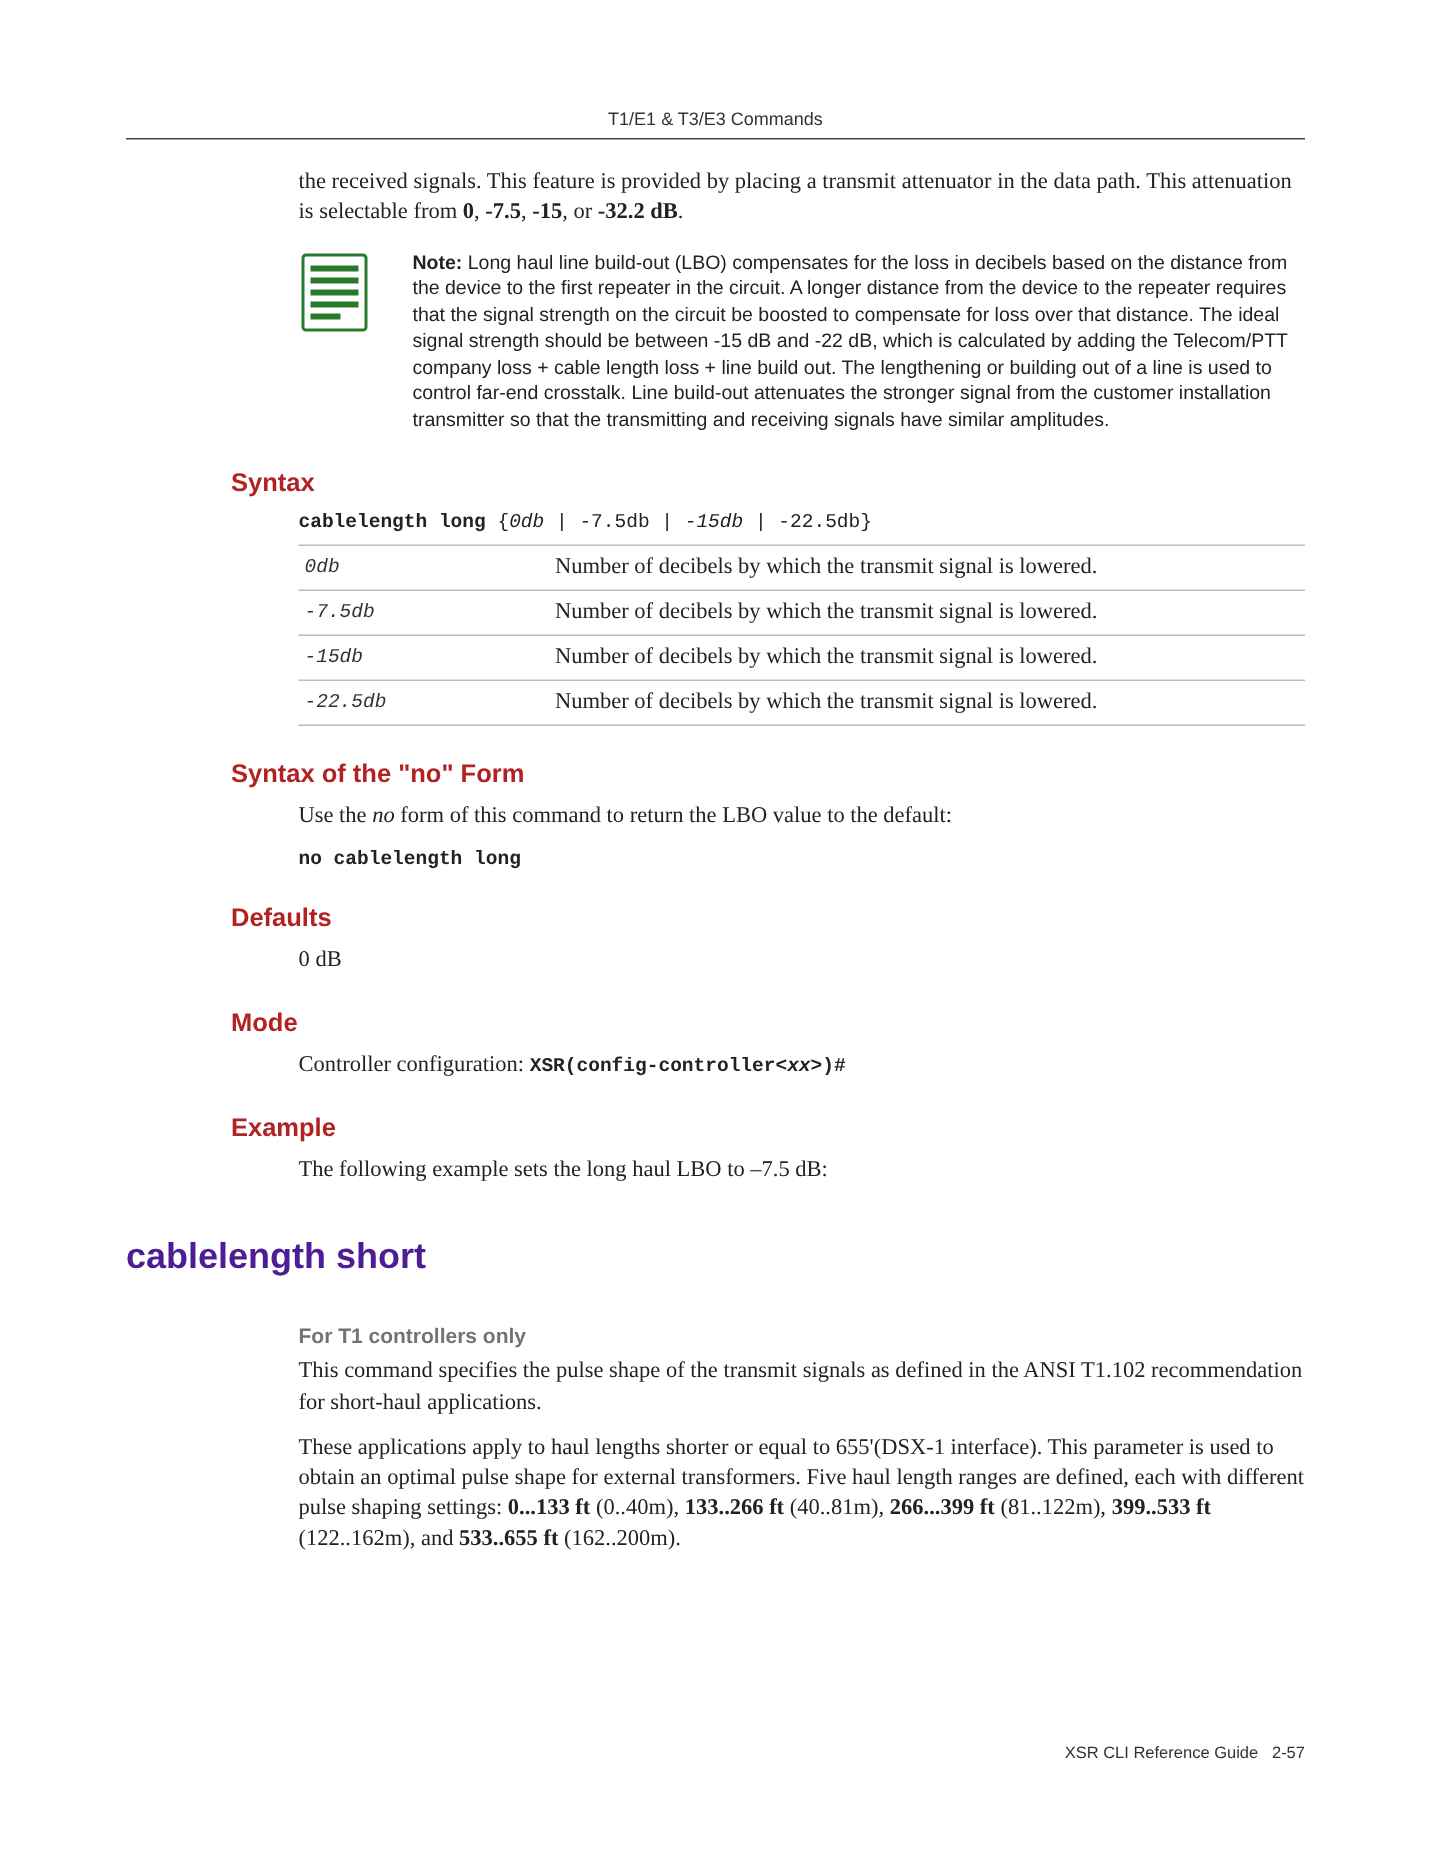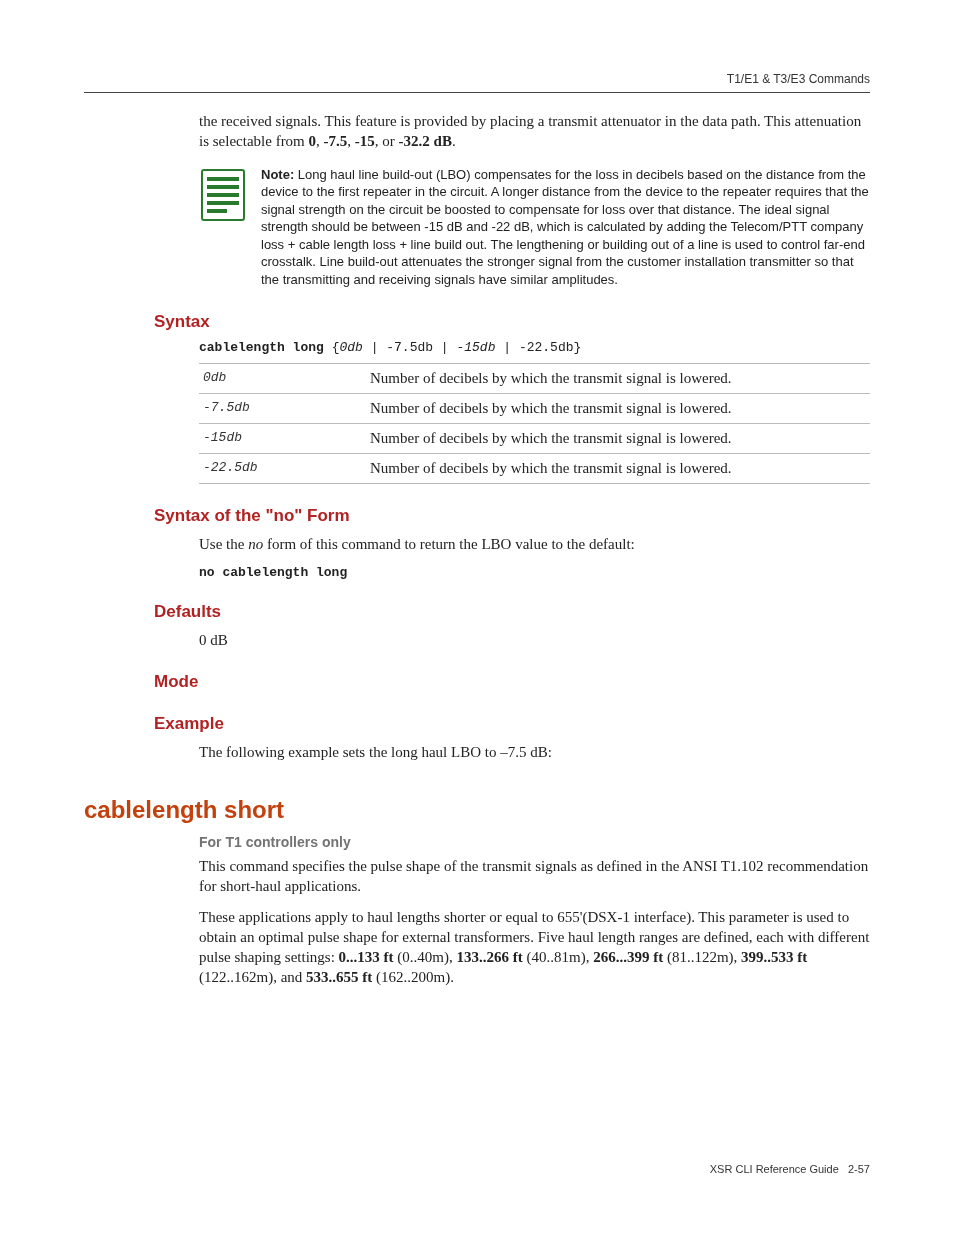--- a/index.html
+++ b/index.html
@@ -13,37 +13,37 @@
   .page {
     width: 954px;
     min-height: 1235px;
     box-sizing: border-box;
     padding: 72px 84px 40px 84px;
     position: relative;
   }
   .header-line {
     font-family: Arial, Helvetica, sans-serif;
     font-size: 12px;
-    text-align: right;
+    text-align: center;
     color: #333;
     padding-bottom: 6px;
     border-bottom: 1px solid #444;
     margin-bottom: 18px;
   }
   .body-indent {
     margin-left: 115px;
   }
   .paragraph {
     line-height: 1.35;
     margin: 0 0 10px 0;
   }
   .note-block {
     display: flex;
     align-items: flex-start;
-    gap: 14px;
+    gap: 28px;
     margin: 14px 0 24px 0;
   }
   .note-icon {
     flex: 0 0 48px;
     margin-top: 2px;
   }
   .note-icon svg { display:block; }
   .note-text {
     font-family: Arial, Helvetica, sans-serif;
     font-size: 13px;
@@ -54,22 +54,22 @@
     font-family: Arial, Helvetica, sans-serif;
     font-weight: bold;
     font-size: 17px;
     color: #b22222;
     margin: 22px 0 8px 70px;
   }
   .command-title {
     font-family: Arial, Helvetica, sans-serif;
     font-weight: bold;
     font-size: 24px;
-    color: #c2410c;
-    margin: 34px 0 10px 0;
+    color: #4c1d95;
+    margin: 34px 0 30px 0;
   }
   .sub-bold {
     font-family: Arial, Helvetica, sans-serif;
     font-weight: bold;
     font-size: 14px;
     color: #737373;
     margin: 0 0 6px 0;
   }
   .mono {
     font-family: Menlo, Consolas, "Courier New", monospace;
@@ -179,20 +179,25 @@
     </p>
     <div class="mono mono-bold">no cablelength long</div>
   </div>
 
   <div class="section-heading">Defaults</div>
   <div class="body-indent">
     <p class="paragraph">0 dB</p>
   </div>
 
   <div class="section-heading">Mode</div>
+  <div class="body-indent">
+    <p class="paragraph">
+      <span>Controller configuration: </span><span class="mono mono-bold">XSR(config-controller&lt;</span><span class="mono mono-bold" style="font-style:italic">xx</span><span class="mono mono-bold">&gt;)#</span>
+    </p>
+  </div>
 
   <div class="section-heading">Example</div>
   <div class="body-indent">
     <p class="paragraph">The following example sets the long haul LBO to –7.5 dB:</p>
   </div>
 
   <div class="command-title">cablelength short</div>
   <div class="body-indent">
     <p class="sub-bold">For T1 controllers only</p>
     <p class="paragraph">This command specifies the pulse shape of the transmit signals as defined in the ANSI T1.102 recommendation for short-haul applications.</p>

